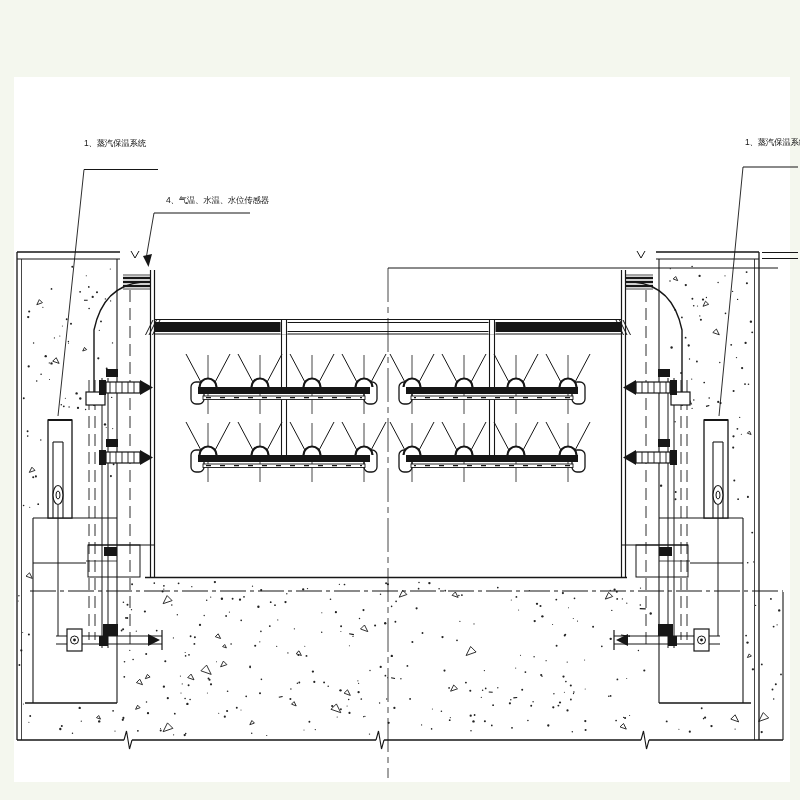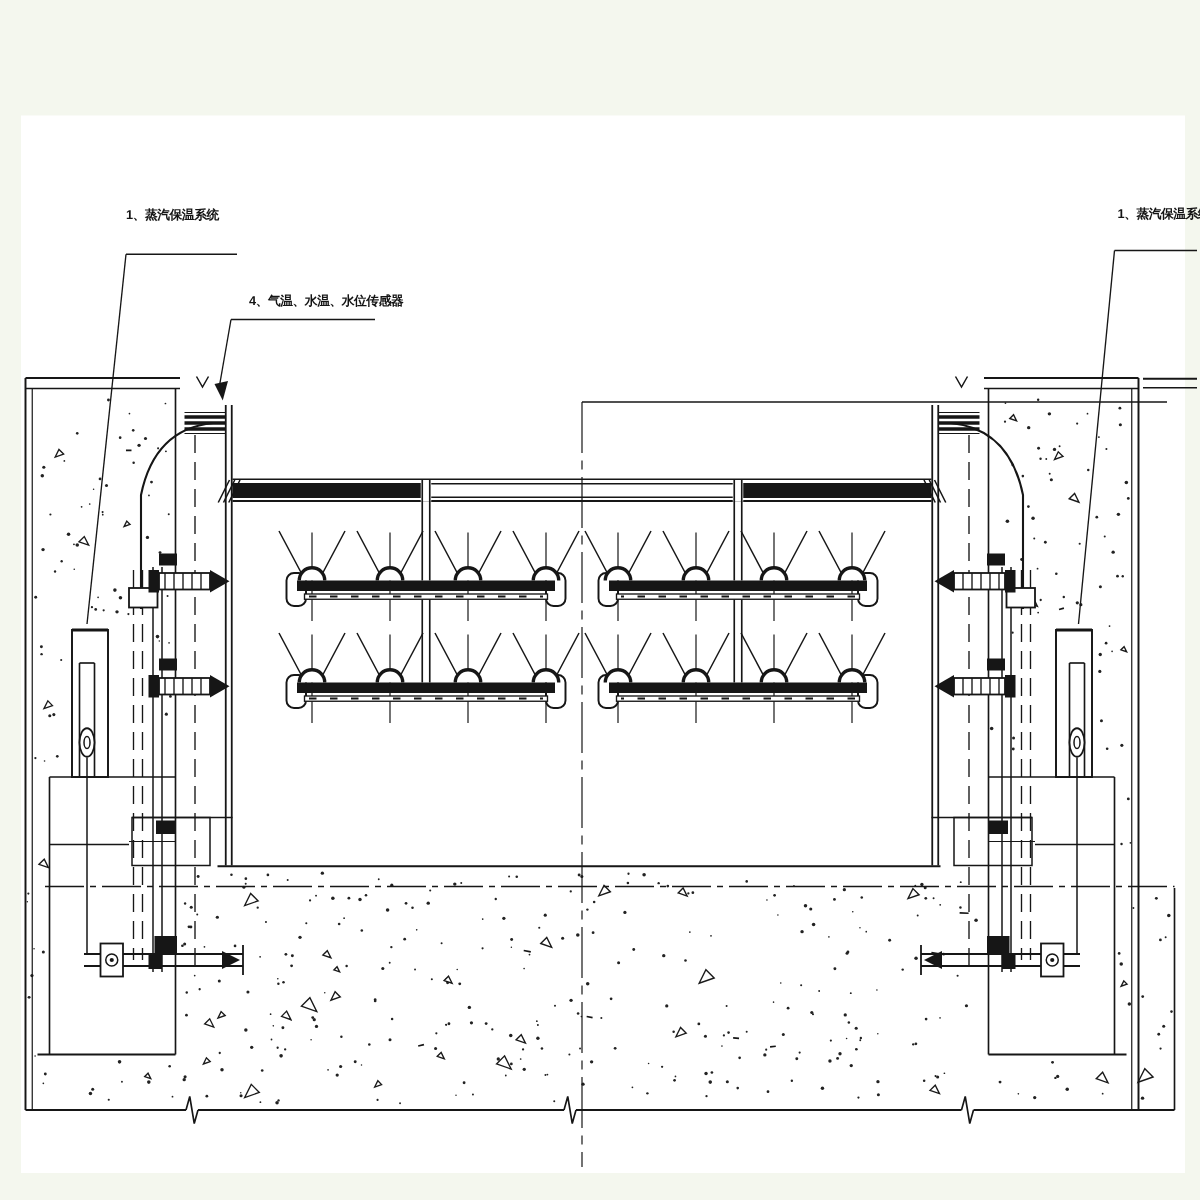--- a/index.html
+++ b/index.html
@@ -6,21 +6,21 @@
   body{
     width:800px;height:800px;overflow:hidden;
     font-family:"Liberation Sans","DejaVu Sans",sans-serif;
     position:relative;
   }
   #stage{position:absolute;left:0;top:0;width:800px;height:800px;}
   svg{position:absolute;left:0;top:0;}
   .cad-label{
     position:absolute;
     font-size:8.5px;
-    font-weight:700;
+    font-weight:400;
     letter-spacing:-0.3px;
     color:#141414;
     white-space:nowrap;
     line-height:1.1;
   }
 </style>
 </head>
 <body style="background: rgb(244, 247, 238);">
 
 <div id="stage">

